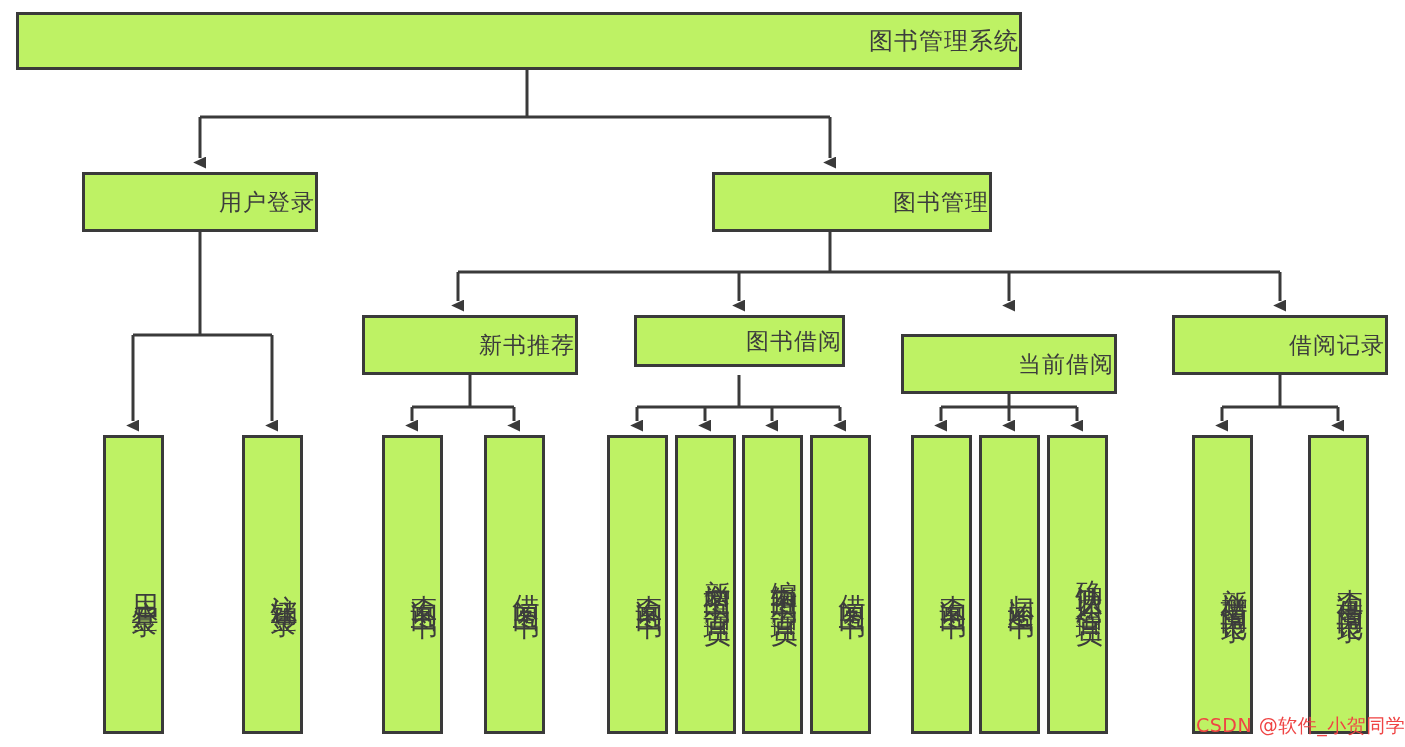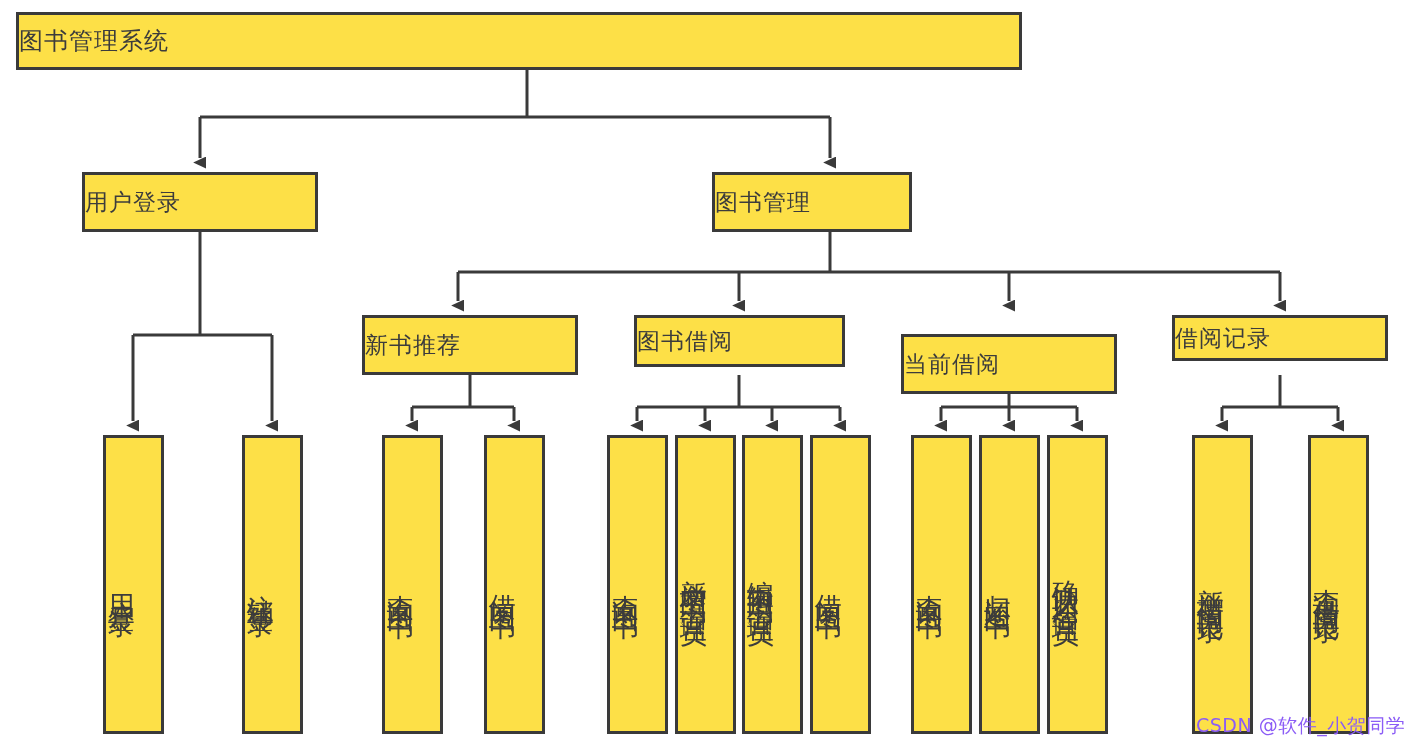--- a/index.html
+++ b/index.html
@@ -9,25 +9,25 @@
     background:#ffffff;
     font-family:"DejaVu Sans","Liberation Sans",sans-serif;
     overflow:hidden;
   }
   #canvas{position:relative;width:1405px;height:747px;}
   svg.wires{position:absolute;left:0;top:0;width:1405px;height:747px;pointer-events:none;}
 
   .node{
     position:absolute;
     box-sizing:border-box;
-    background:#fde047;
+    background:#bef264;
     border:3px solid #3a3a3a;
     display:flex;
     align-items:center;
-    justify-content:flex-start;
+    justify-content:flex-end;
     color:#3c3c3c;
     z-index:2;
   }
   .node .lbl{
     display:block;
     white-space:nowrap;
     letter-spacing:1px;
   }
   
   .h-node .lbl{font-size:23px;line-height:1;}
@@ -40,21 +40,21 @@
     text-orientation:upright;
     font-size:27px;
     line-height:1.16;
     letter-spacing:6px;
     white-space:nowrap;
   }
   .watermark{
     position:absolute;
     left:1196px;top:713px;
     font-size:19px;
-    color:#8b5cf6;
+    color:#ef4444;
     letter-spacing:.5px;
     z-index:3;
     white-space:nowrap;
     font-family:"DejaVu Sans","Liberation Sans",sans-serif;
   }
 </style>
 </head>
 <body>
 
 <div id="canvas">
@@ -109,34 +109,34 @@
     </g>
   </svg>
 
   <div class="node h-node root" style="left:16px;top:12px;width:1006px;height:58px;">
     <span class="lbl">图书管理系统</span>
   </div>
 
   <div class="node h-node" style="left:82px;top:172px;width:236px;height:60px;">
     <span class="lbl">用户登录</span>
   </div>
-  <div class="node h-node" style="left:712px;top:172px;width:200px;height:60px;">
+  <div class="node h-node" style="left:712px;top:172px;width:280px;height:60px;">
     <span class="lbl">图书管理</span>
   </div>
 
   <div class="node h-node" style="left:362px;top:315px;width:216px;height:60px;">
     <span class="lbl">新书推荐</span>
   </div>
   <div class="node h-node" style="left:634px;top:315px;width:211px;height:52px;">
     <span class="lbl">图书借阅</span>
   </div>
   <div class="node h-node" style="left:901px;top:315px;width:216px;height:60px;margin-top:19px;">
     <span class="lbl">当前借阅</span>
   </div>
-  <div class="node h-node" style="left:1172px;top:315px;width:216px;height:46px;">
+  <div class="node h-node" style="left:1172px;top:315px;width:216px;height:60px;">
     <span class="lbl">借阅记录</span>
   </div>
 
   <div class="node leaf" style="left:103px;top:435px;width:61px;height:299px;">
     <span class="lbl">用户登录</span>
   </div>
   <div class="node leaf" style="left:242px;top:435px;width:61px;height:299px;">
     <span class="lbl">注销登录</span>
   </div>
 

